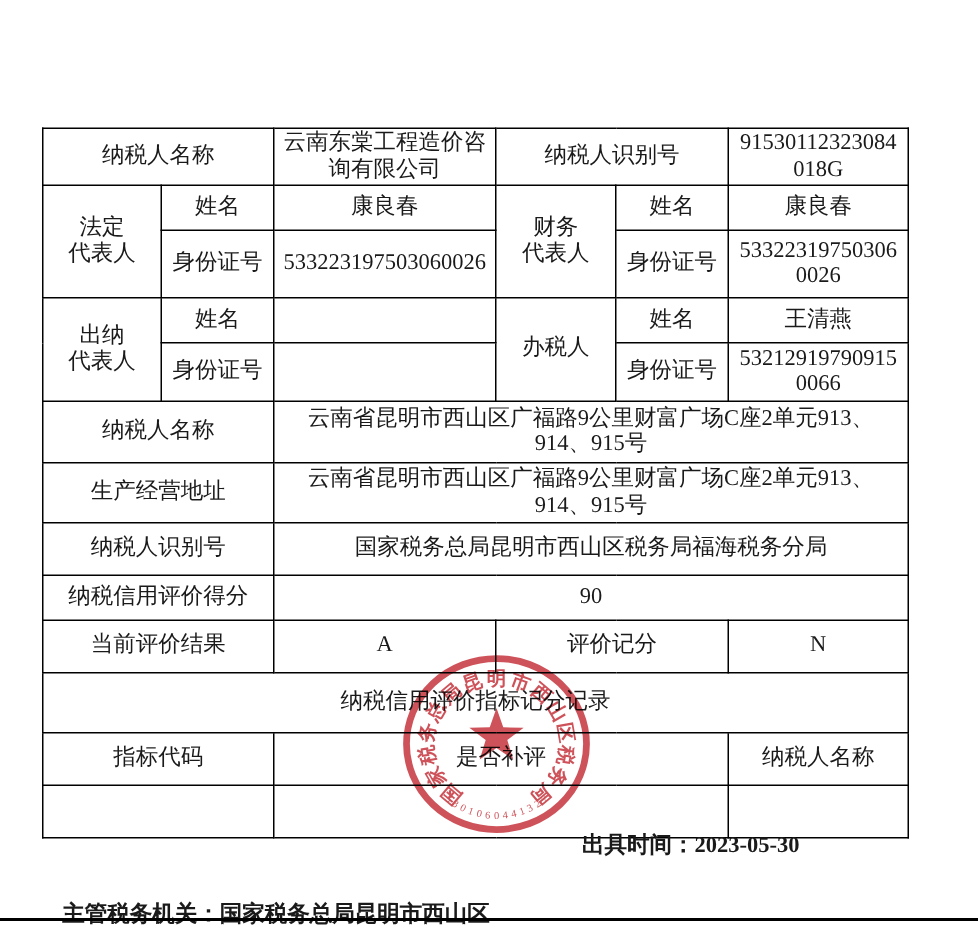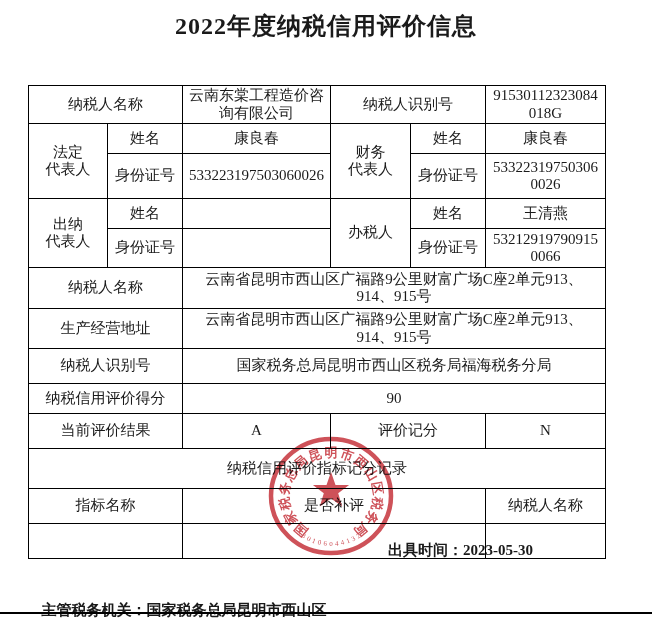--- a/index.html
+++ b/index.html
@@ -9,31 +9,30 @@
              font-size:24px;font-weight:700;letter-spacing:1px;}
   table.info{position:absolute;left:28px;top:85px;width:577px;height:473px;
              border-collapse:collapse;table-layout:fixed;}
   table.info td{border:1.5px solid #000;text-align:center;vertical-align:middle;
                 font-size:15px;line-height:1.15;padding:0 4px;overflow:hidden;}
   td.grp{white-space:pre-line;}
   td.num{word-break:break-all;font-size:15px;}
   td.wrapv{word-break:break-word;}
   #footer-left{position:absolute;left:38px;top:563px;width:292px;text-align:center;
                font-size:15px;line-height:1.35;font-weight:600;margin-top:37px;}
-  #footer-right{position:absolute;left:388px;top:541px;font-size:15px;font-weight:600;}
+  #footer-right{position:absolute;left:388px;top:554px;font-size:15px;font-weight:600;}
   #bottom-rule{position:absolute;left:0;top:612px;width:652px;height:2px;background:#000;}
   #seal{position:absolute;left:265px;top:433px;width:132px;height:130px;
         mix-blend-mode:multiply;opacity:0.9;}
 </style>
 </head>
 <body>
 
 <div id="page">
 
-  <div id="doc-title">2022年度纳税信用评价信息</div>
 
   <table class="info">
     <colgroup>
       <col style="width:79px">
         <col style="width:75px">
         <col style="width:148px">
       <col style="width:80px">
         <col style="width:75px">
         <col style="width:120px">
     </colgroup>
@@ -94,21 +93,21 @@
     <tr style="height:35px">
       <td colspan="2">当前评价结果</td>
       <td>A</td>
       <td colspan="2">评价记分</td>
       <td>N</td>
     </tr>
     <tr style="height:40px">
       <td colspan="6">纳税信用评价指标记分记录</td>
     </tr>
     <tr style="height:35px">
-      <td colspan="2">指标名称</td>
+      <td colspan="2">指标代码</td>
       <td colspan="3">是否补评</td>
       <td>纳税人名称</td>
     </tr>
     <tr style="height:35px">
       <td colspan="2"></td>
       <td colspan="3"></td>
       <td></td>
     </tr>
   </tbody>
     </table>

